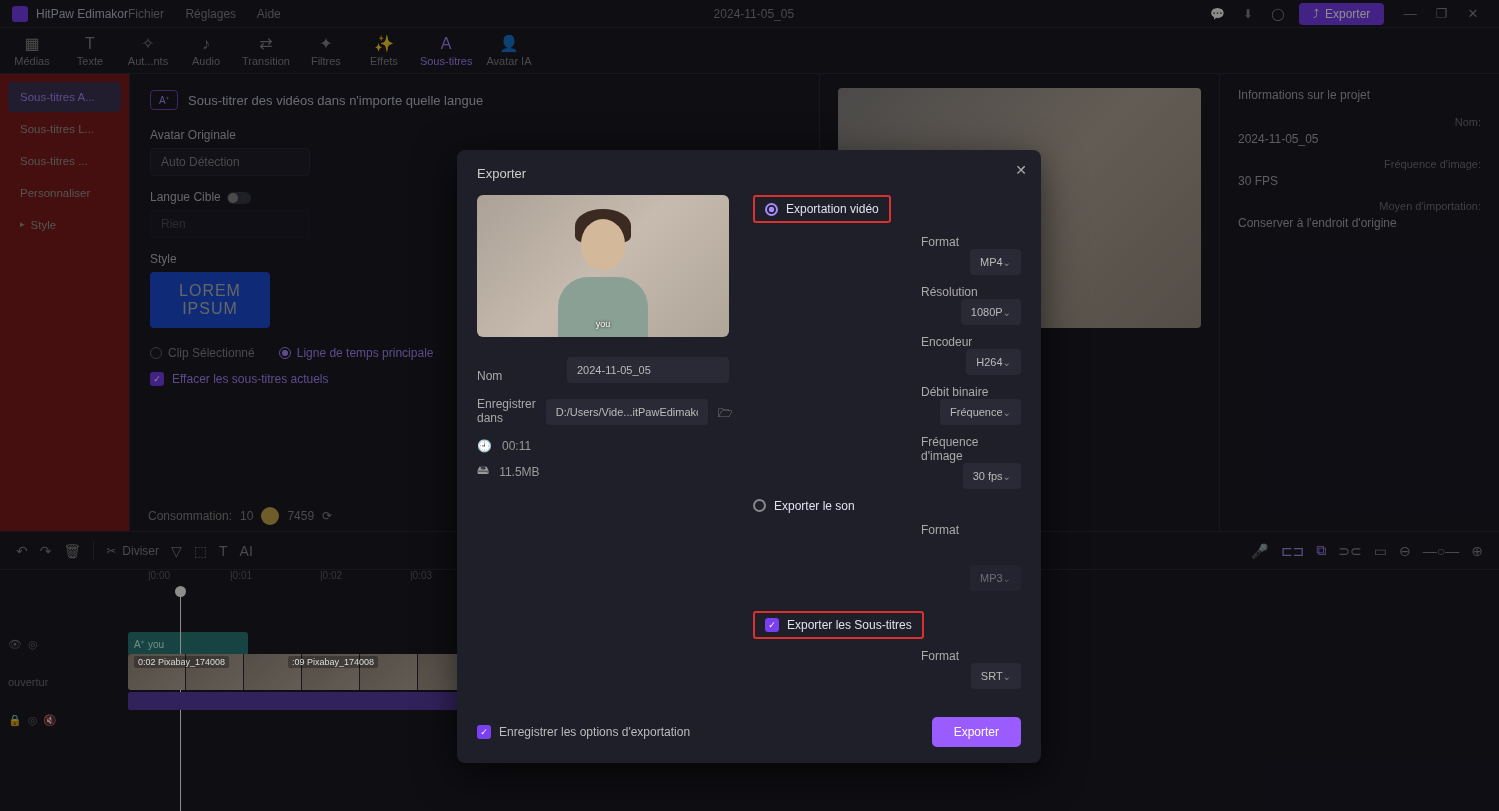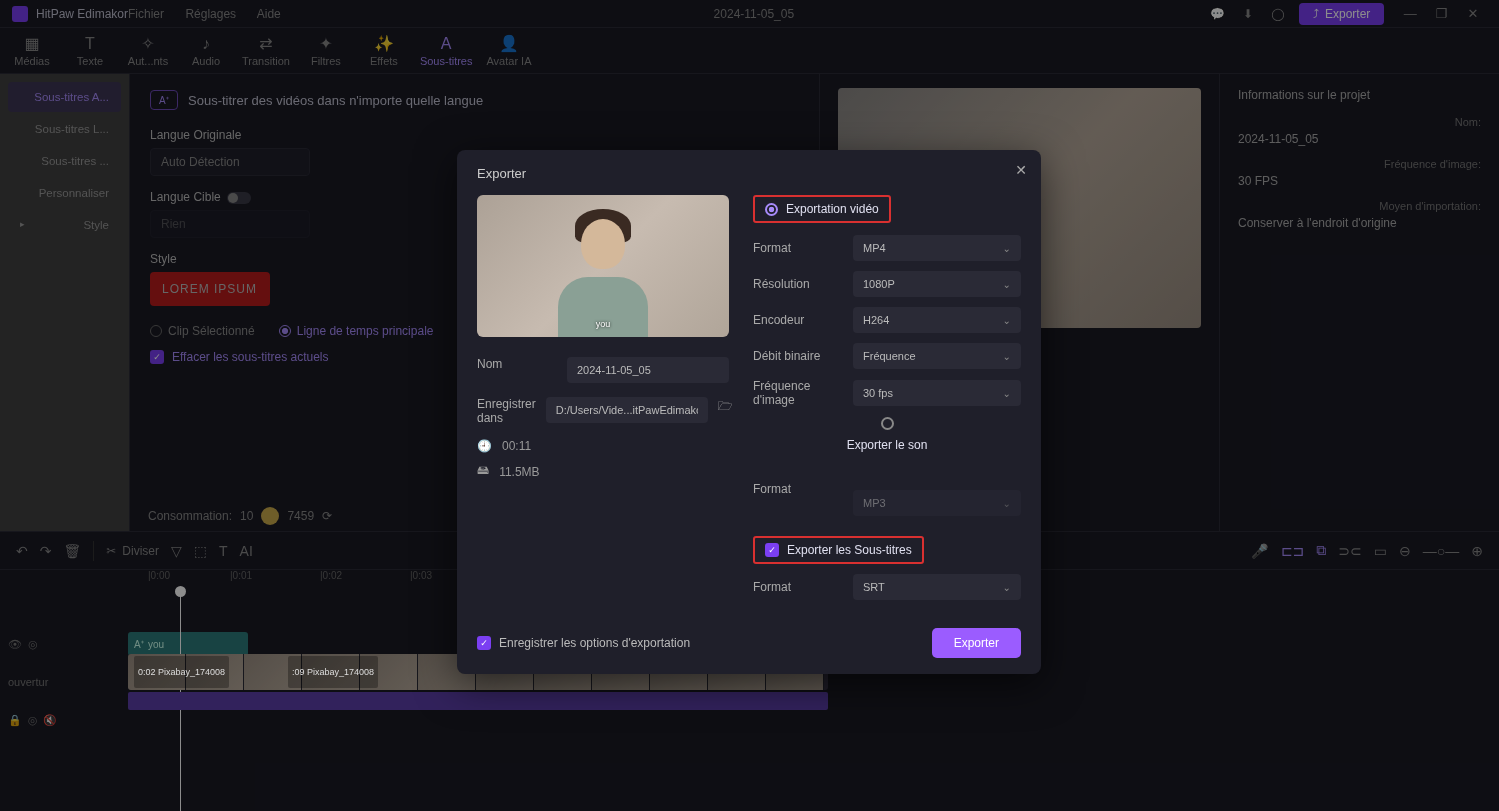--- a/index.html
+++ b/index.html
@@ -11,34 +11,34 @@
 .titlebar .center { flex:1; text-align:center; color:#888; font-size:12px; }
 .titlebar .right { display:flex; align-items:center; gap:12px; }
 .titlebar .right .ico { width:18px; height:18px; display:inline-flex; align-items:center; justify-content:center; color:#888; cursor:pointer; }
 .export-btn { background:#7b3ff2; color:#fff; padding:4px 14px; border-radius:4px; cursor:pointer; display:flex; align-items:center; gap:6px; font-size:12px; }
 .wincontrols span { width:28px; color:#888; cursor:pointer; font-size:13px; display:inline-block; text-align:center; }
 .toolbar { height:46px; display:flex; align-items:center; padding:0 10px; border-bottom:1px solid #2a2a36; gap:14px; }
 .tool { display:flex; flex-direction:column; align-items:center; color:#888; cursor:pointer; font-size:11px; min-width:44px; }
 .tool.active { color:#a78bfa; }
 .tool .ticon { font-size:16px; margin-bottom:2px; }
 .main { display:flex; height:calc(811px - 28px - 46px - 280px); }
-.leftcol { width:130px; background:#404040; border-right:1px solid #2a2a36; padding-top:6px;text-align:right; }
+.leftcol { width:130px; background:#7f1d1d; border-right:1px solid #2a2a36; padding-top:6px; }
 .leftitem { padding:9px 12px; font-size:11.5px; color:#999; cursor:pointer; border-radius:4px; margin:2px 8px; }
 .leftitem.active { background:#3d3654; color:#a78bfa; }
 .leftitem .arrow { float:left; margin-right:6px; font-size:9px; }
 .centercol { flex:1; padding:16px 20px; }
 .sectionhead { display:flex; align-items:center; gap:10px; margin-bottom:18px; }
 .sectionhead .badge { width:28px; height:20px; border:1px solid #6d4bb8; border-radius:4px; display:flex; align-items:center; justify-content:center; color:#a78bfa; font-size:10px; }
 .sectionhead .title { color:#c0c0d0; font-size:13px; }
 .field { margin-bottom:14px; }
 .flabel { color:#bbb; font-size:12px; margin-bottom:6px; display:block; }
 .finput { background:#1f1f2a; border:1px solid #2a2a36; color:#888; padding:6px 10px; border-radius:4px; width:160px; font-size:12px; }
 .toggle { width:24px; height:12px; background:#3a3a46; border-radius:6px; display:inline-block; margin-left:6px; position:relative; vertical-align:middle; }
 .toggle::after { content:''; width:10px; height:10px; background:#888; border-radius:50%; position:absolute; top:1px; left:1px; }
-.stylebox { background:#b91c1c; padding:10px 12px; border-radius:4px; width:120px; font-size:12px; color:#bbb; letter-spacing:1px; }
+.stylebox { background:#1d4ed8; padding:10px 12px; border-radius:4px; width:120px; font-size:16px; color:#bbb; text-align:center; letter-spacing:1px; }
 .radios { display:flex; gap:24px; margin-top:18px; font-size:12px; }
 .radios label { display:flex; align-items:center; gap:6px; color:#888; }
 .radio-dot { width:12px; height:12px; border-radius:50%; border:1px solid #666; display:inline-block; }
 .radio-dot.checked { border-color:#a78bfa; background:radial-gradient(circle,#a78bfa 40%,transparent 45%); }
 .checkrow { display:flex; align-items:center; gap:8px; margin-top:12px; color:#a78bfa; font-size:12px; }
 .chk { width:14px; height:14px; background:#7b3ff2; border-radius:3px; display:inline-flex; align-items:center; justify-content:center; color:#fff; font-size:9px; }
 .cons { position:absolute; bottom:286px; left:148px; font-size:12px; color:#888; display:flex; align-items:center; gap:8px; }
 .cons .coin { width:18px; height:18px; background:#c9a94b; border-radius:50%; }
 .rightcol { width:400px; border-left:1px solid #2a2a36; }
 .preview-area { height:100%; padding:14px 18px; }
@@ -55,49 +55,49 @@
 .tlbar .btn.split { display:flex; align-items:center; gap:6px; font-size:12px; }
 .tlbar .spacer { flex:1; }
 .ruler { height:22px; position:relative; color:#666; font-size:10px; padding-left:140px; }
 .ruler span { position:absolute; }
 .tracks { flex:1; padding-left:8px; position:relative; }
 .trackrow { height:32px; display:flex; align-items:center; margin-bottom:6px; }
 .trackhead { width:120px; display:flex; align-items:center; gap:6px; color:#777; font-size:11px; }
 .subclip { background:#2d7a7a; height:24px; border-radius:3px; display:flex; align-items:center; padding:0 6px; font-size:10px; color:#cfe; gap:4px; width:120px; }
 .vidclip { height:36px; background:#3a3548; border-radius:3px; display:flex; align-items:center; overflow:hidden; width:700px; position:relative; }
 .vidclip .thumb { width:58px; height:36px; background:linear-gradient(135deg,#9a8e82,#b5a89a); border-right:1px solid #2a2a36; }
-.vidclip .label { position:absolute; left:6px; top:2px; font-size:9px; color:#ddd; z-index:2; background:rgba(0,0,0,0.3); padding:11px 4px; border-radius:2px; }
+.vidclip .label { position:absolute; left:6px; top:2px; font-size:9px; color:#ddd; z-index:2; background:rgba(0,0,0,0.3); padding:1px 4px; border-radius:2px; }
 .audioclip { height:18px; background:#5b3fa8; width:700px; border-radius:2px; margin-top:2px; }
 .playhead { position:absolute; left:180px; top:0; bottom:0; width:1px; background:#fff; }
 .playhead::before { content:''; position:absolute; top:-6px; left:-5px; width:11px; height:11px; background:#fff; border-radius:50%; }
 
 .dim { position:absolute; inset:0; background:rgba(0,0,0,0.45); }
 .modal { position:absolute; left:457px; top:150px; width:584px; background:#1f1f2a; border-radius:8px; padding:16px 20px 16px 20px; box-shadow:0 10px 40px rgba(0,0,0,0.6); }
 .modal .mtitle { color:#ccc; font-size:13px; margin-bottom:14px; }
 .modal .close { position:absolute; right:14px; top:12px; color:#aaa; cursor:pointer; font-size:14px; }
 .modalbody { display:flex; gap:24px; }
 .mleft { width:252px; }
 .mpreview { width:252px; height:142px; background:linear-gradient(135deg,#aca196 0%,#c7bbb0 50%,#b0a599 100%); border-radius:6px; position:relative; margin-bottom:20px; }
 .mpreview .face { position:absolute; left:50%; top:24px; transform:translateX(-50%); width:44px; height:50px; background:#d4b89a; border-radius:50% 50% 45% 45%; }
 .mpreview .hair { position:absolute; left:50%; top:14px; transform:translateX(-50%); width:56px; height:34px; background:#3a2a22; border-radius:50% 50% 20% 20%; }
 .mpreview .body { position:absolute; left:50%; bottom:0; transform:translateX(-50%); width:90px; height:60px; background:#8aa095; border-radius:30px 30px 0 0; }
 .mpreview .cap { position:absolute; left:50%; bottom:8px; transform:translateX(-50%); font-size:9px; color:#fff; text-shadow:0 0 3px #000; }
-.mrow { display:flex; align-items:flex-start; margin-bottom:14px; gap:10px; }
+.mrow { display:flex; align-items:flex-end; margin-bottom:14px; gap:10px; }
 .mrow .ml { width:80px; color:#aaa; font-size:12px; }
 .mrow .mi { flex:1; background:#2a2a36; border:none; color:#bbb; padding:7px 10px; border-radius:4px; font-size:11px; }
 .mrow .folder { color:#aaa; cursor:pointer; }
 .meta { display:flex; align-items:center; gap:10px; color:#999; font-size:12px; margin-top:8px; }
 .mright { flex:1; }
 .opthead { display:inline-flex; align-items:center; gap:8px; padding:5px 10px; border:2.5px solid #d93030; border-radius:3px; margin-bottom:12px; }
 .opthead .r { width:13px; height:13px; border-radius:50%; border:2px solid #a78bfa; background:radial-gradient(circle,#a78bfa 40%,transparent 48%); }
 .opthead .t { color:#e0e0f0; font-size:12px; font-weight:500; }
-.opthead2 { display:flex; align-items:center; gap:8px; margin:10px 0 10px;flex-direction:column; }
+.opthead2 { display:flex; align-items:flex-start; gap:8px; margin:10px 0 10px; }
 .opthead2 .r { width:13px; height:13px; border-radius:50%; border:2px solid #888; }
 .opthead2 .t { color:#e0e0f0; font-size:12px; font-weight:500; }
-.optrow { display:flex; align-items:center; margin-bottom:10px; }
+.optrow { display:flex; align-items:flex-end; margin-bottom:10px;flex-direction:column; }
 .optrow .ol { width:100px; color:#aaa; font-size:12px; }
 .optrow .sel { flex:1; background:#2a2a36; color:#bbb; padding:7px 10px; border-radius:4px; font-size:11px; display:flex; justify-content:space-between; align-items:center; cursor:pointer; }
 .optrow .sel.dis { opacity:0.5; cursor:default;margin-top:28px; }
 .optrow .sel .chev { font-size:10px; color:#888; }
 .chkhead { display:inline-flex; align-items:center; gap:8px; padding:5px 10px; border:2.5px solid #d93030; border-radius:3px; margin:10px 0; }
 .chkhead .cb { width:14px; height:14px; background:#7b3ff2; border-radius:3px; display:flex; align-items:center; justify-content:center; color:#fff; font-size:9px; }
 .chkhead .t { color:#e0e0f0; font-size:12px; font-weight:500; }
 .mfooter { display:flex; justify-content:space-between; align-items:center; margin-top:18px; }
 .mfooter .save { display:flex; align-items:center; gap:8px; color:#bbb; font-size:12px; }
 .mfooter .save .cb { width:14px; height:14px; background:#7b3ff2; border-radius:3px; display:flex; align-items:center; justify-content:center; color:#fff; font-size:9px; }
@@ -178,21 +178,21 @@
     <div class="leftitem">Personnaliser</div>
     <div class="leftitem"><span class="arrow">▸</span><span>Style</span></div>
   </div>
 
   <div class="centercol">
     <div class="sectionhead">
       <div class="badge">A⁺</div>
       <div class="title">Sous-titrer des vidéos dans n'importe quelle langue</div>
     </div>
     <div class="field">
-      <span class="flabel">Langue Originale</span>
+      <span class="flabel">Avatar Originale</span>
       <input class="finput" readonly="" value="Auto Détection" style="">
     </div>
     <div class="field">
       <span class="flabel"><span>Langue Cible</span><span class="toggle"></span></span>
       <input class="finput" readonly="" style="opacity: 0.5;" value="Rien">
     </div>
     <div class="field">
       <span class="flabel">Style</span>
       <div class="stylebox">LOREM IPSUM</div>
     </div>

